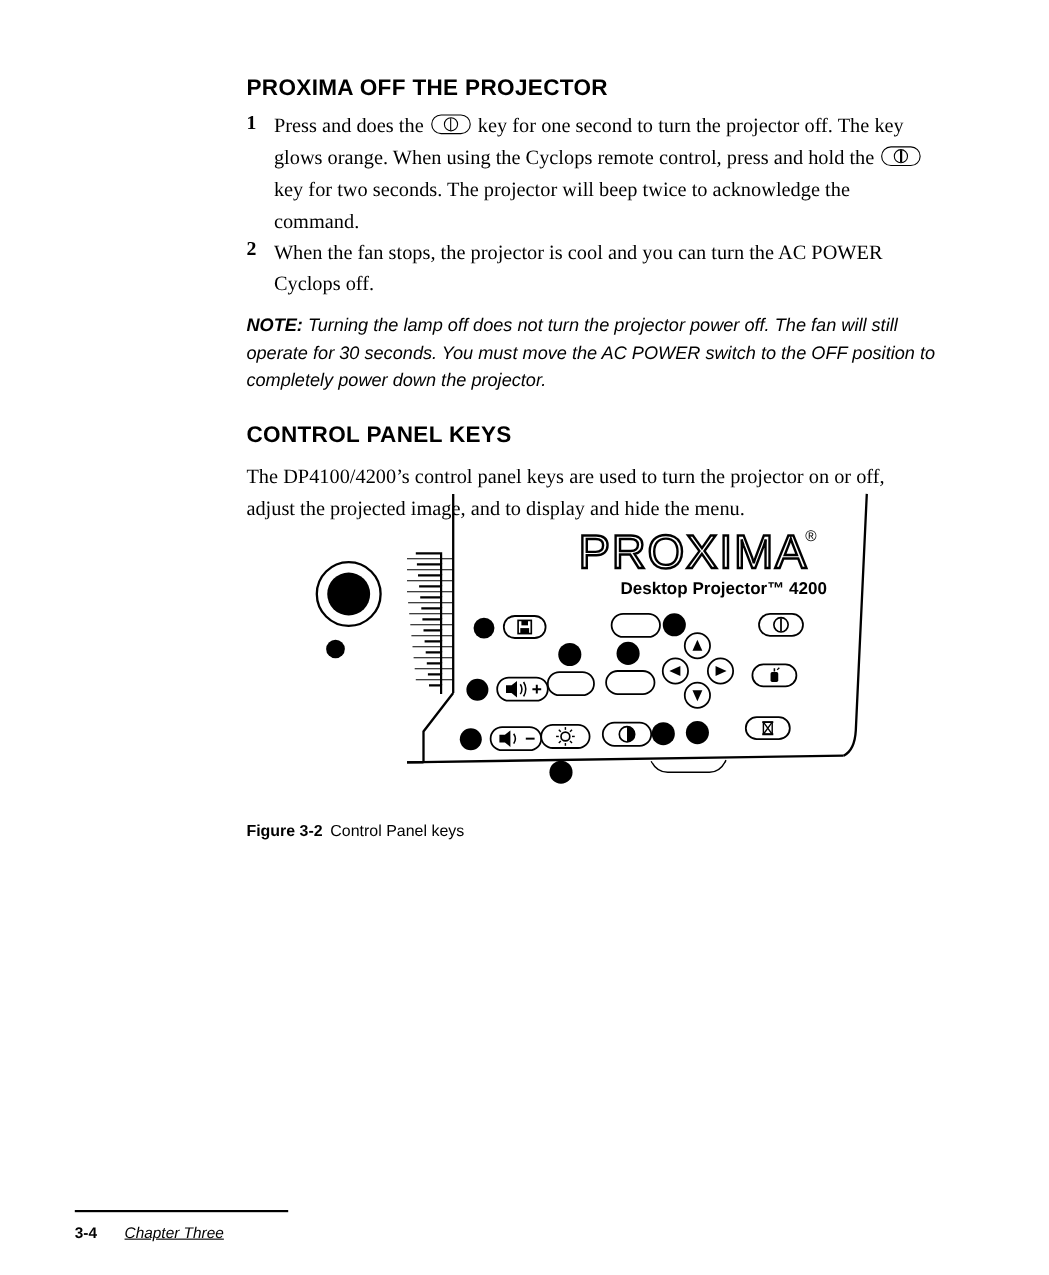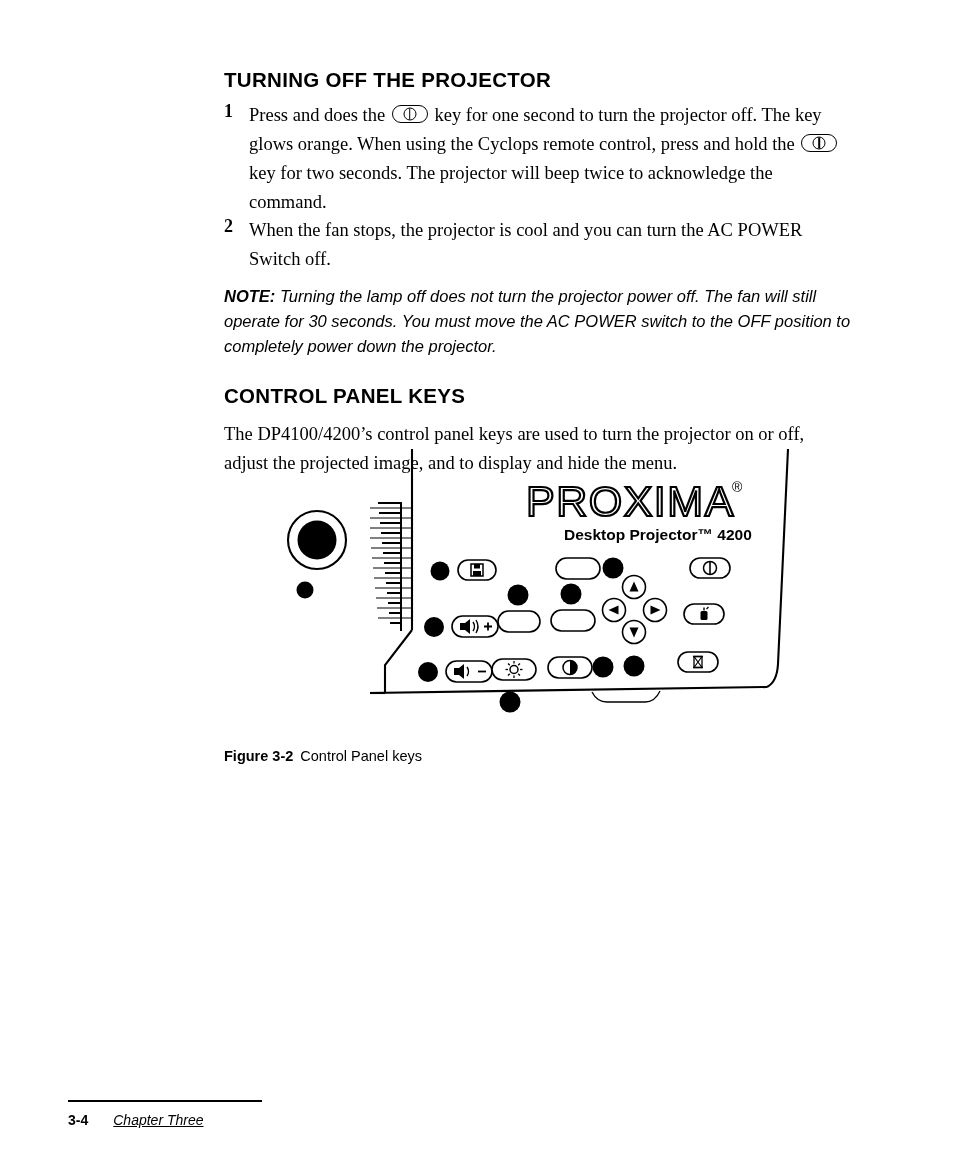--- a/index.html
+++ b/index.html
@@ -169,42 +169,42 @@
     font-style: italic;
     margin-left: 25px;
     text-decoration: underline;
   }
 </style>
 </head>
 <body>
 
 <div class="page">
 
-  <div class="h1" id="heading-turning-off">TURNING OFF THE PROJECTOR</div>
+  <div class="h1" id="heading-turning-off">PROXIMA OFF THE PROJECTOR</div>
 
   <div class="step" id="step-1">
     <div class="step-num">1</div>
     <div class="step-body">
       <span>Press and does the</span>
       <span class="inline-key">
         <span class="kc"></span>
         <span class="kb"></span>
       </span>
       <span>key for one second to turn the projector off. The key glows orange. When using the Cyclops remote control, press and hold the</span>
       <span class="inline-key">
         <span class="kc"></span>
         <span class="kb"></span>
       </span>
       <span>key for two seconds. The projector will beep twice to acknowledge the command.</span>
     </div>
   </div>
 
   <div class="step" id="step-2">
     <div class="step-num">2</div>
-    <div class="step-body">When the fan stops, the projector is cool and you can turn the AC POWER Switch off.</div>
+    <div class="step-body">When the fan stops, the projector is cool and you can turn the AC POWER Cyclops off.</div>
   </div>
 
   <div id="note-block">
     <span class="note-label">NOTE:</span>
     <span>Turning the lamp off does not turn the projector power off. The fan will still operate for 30 seconds. You must move the AC POWER switch to the OFF position to completely power down the projector.</span>
   </div>
 
   <div class="h1" id="heading-control-panel">CONTROL PANEL KEYS</div>
 
   <div id="control-panel-paragraph">The DP4100/4200’s control panel keys are used to turn the projector on or off, adjust the projected image, and to display and hide the menu.</div>

